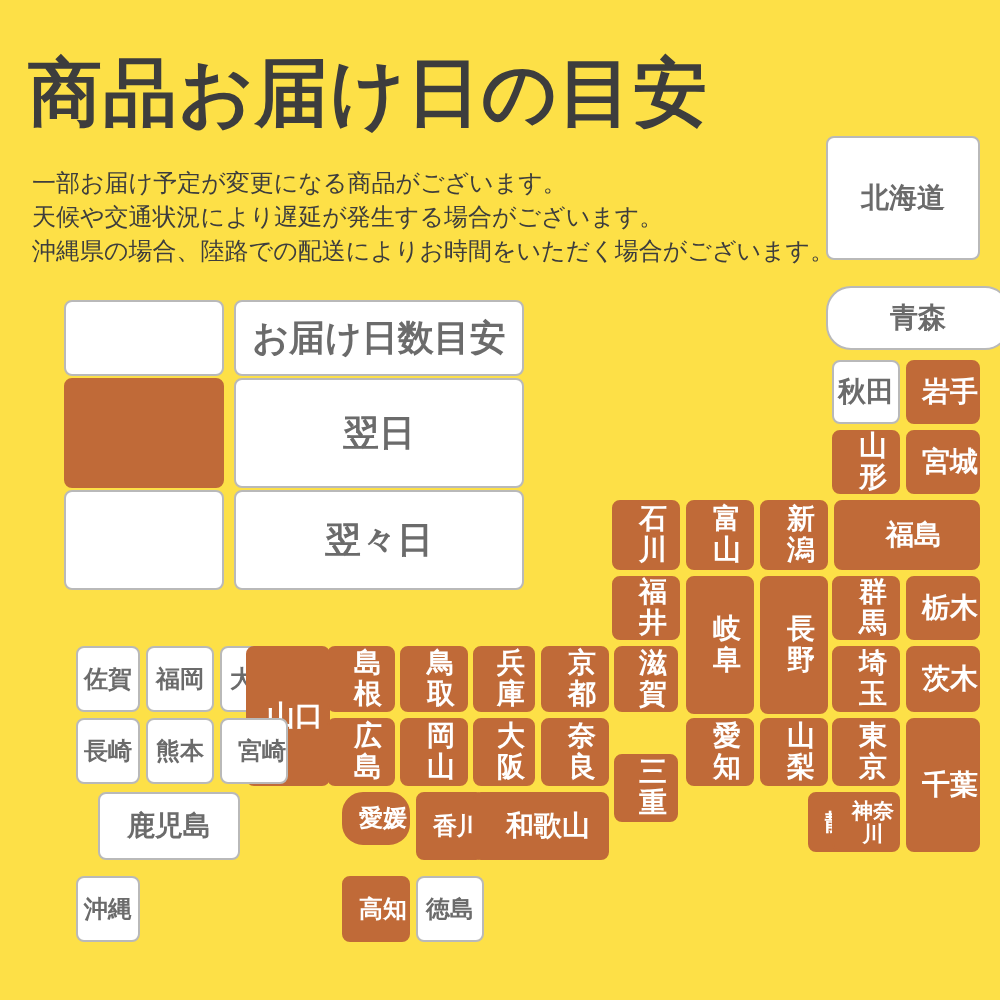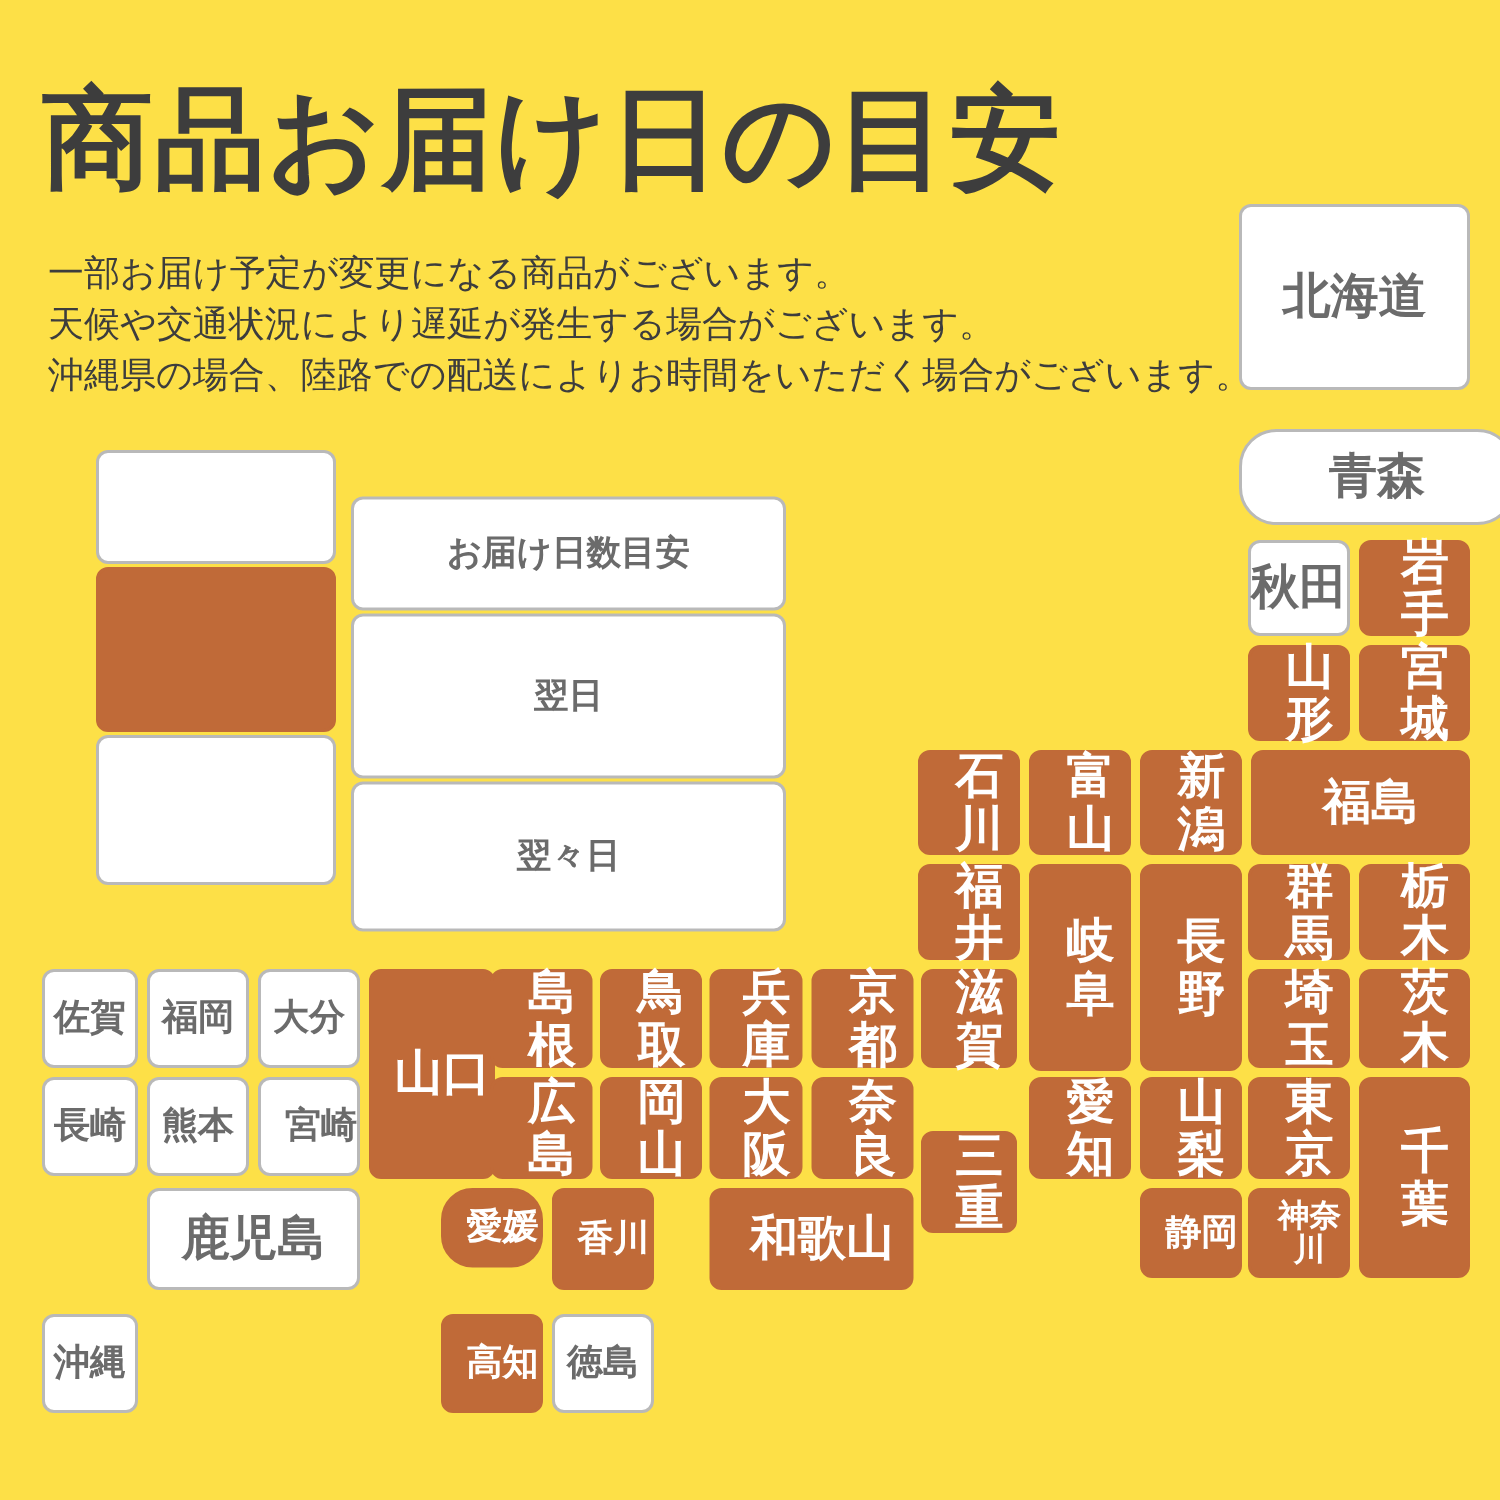--- a/index.html
+++ b/index.html
@@ -41,46 +41,46 @@
     white-space: nowrap;
   }
   
   .cell {
     position: absolute;
     box-sizing: border-box;
     border-radius: 8px;
     display: flex;
     align-items: center;
     justify-content: center;
-    font-size: 32px;
+    font-size: 28px;
     font-weight: bold;
     text-align: center;
     line-height: 1.1;
   }
   .cell.plain {
     border: 2px solid #b9b9b9;
     background: #ffffff;
     color: #6b6b6b;
   }
   .cell.next {
     border: 2px solid #c06A38;
     background: #c06A38;
     color: #ffffff;
     padding-left: 14px;
   }
   
   .legend-label {
-    font-size: 23px;
-    margin-top: 31px;
+    font-size: 36px;
   }
   .legend-swatch {
   }
   
   .small {
     font-size: 24px;
+    margin-left: 48px;
   }
   .xsmall {
     font-size: 21px;
   }
 </style>
 </head>
 <body>
 
 <div id="page">
 

